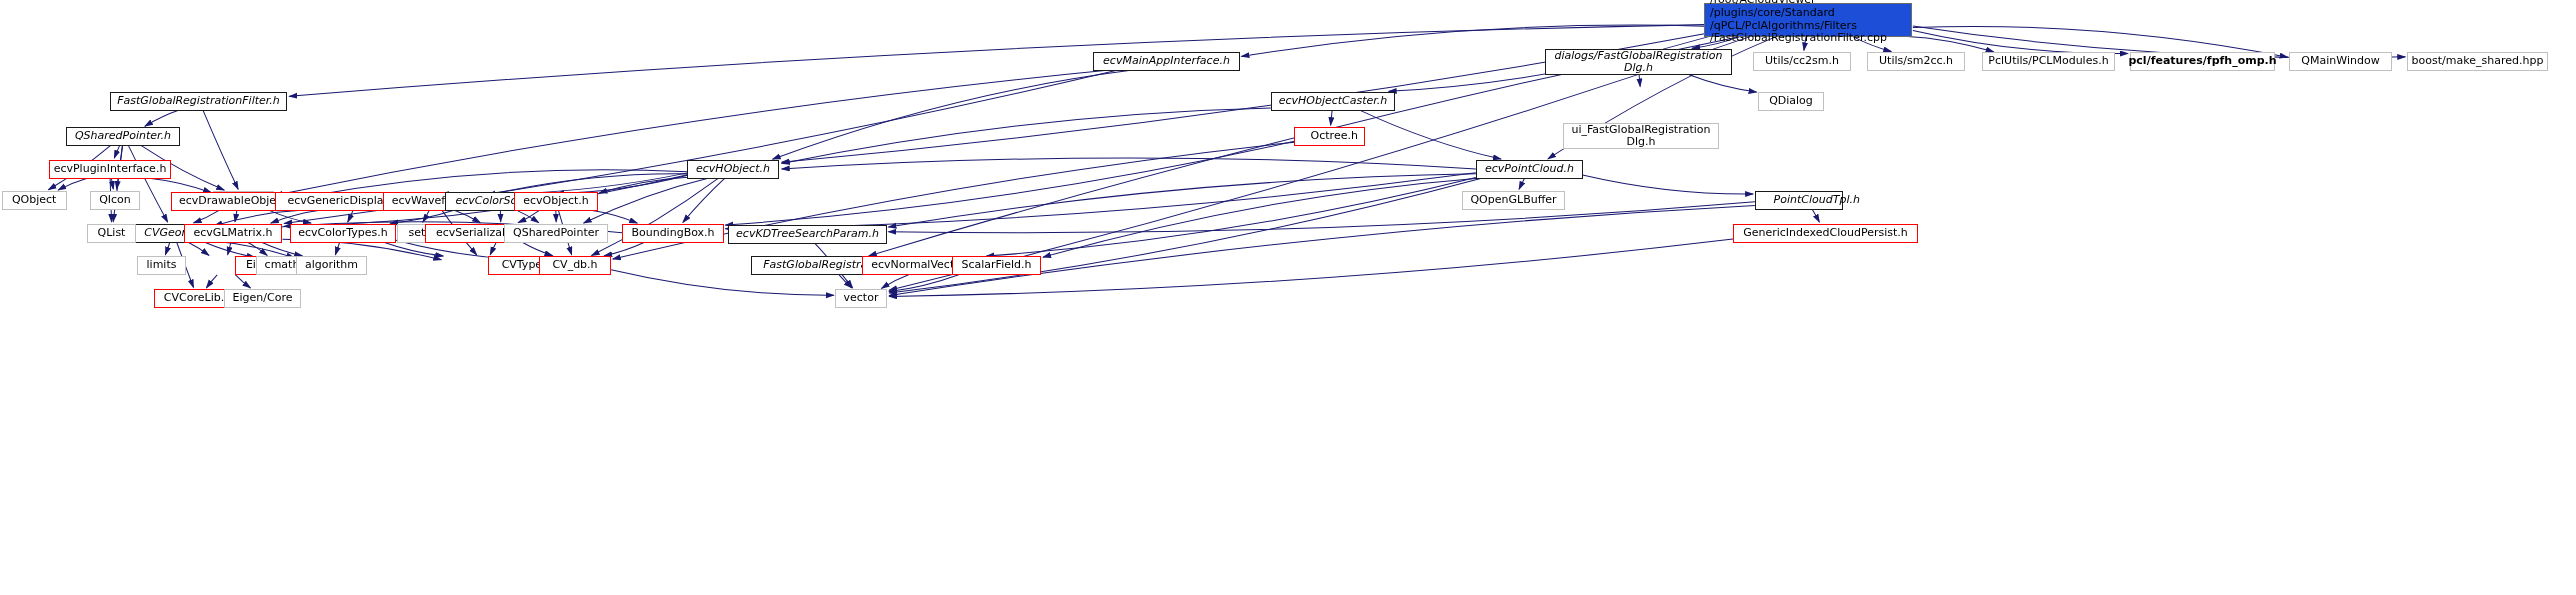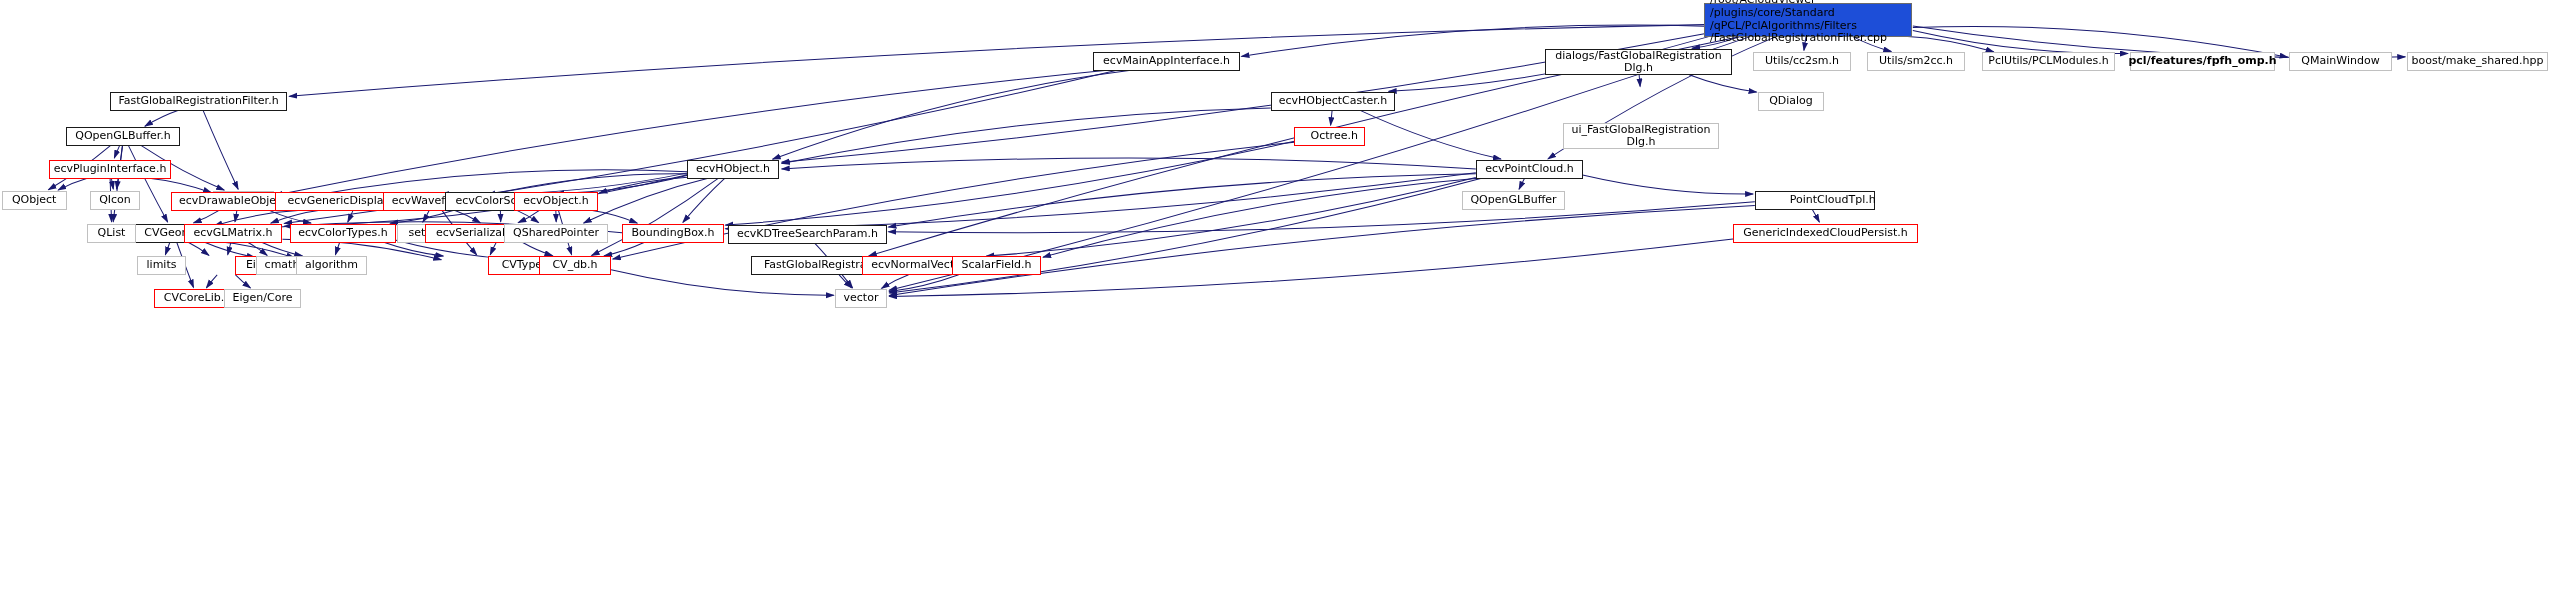--- a/index.html
+++ b/index.html
@@ -22,21 +22,21 @@
     background:#ffffff;
     border:0.8px solid #c0c0c0;
     color:#000000;
     font-size:11px;
     line-height:11.8px;
     letter-spacing:0px;
     white-space:pre-line;
     padding:0 2.5px;
     z-index:5;
   }
-  .node.black{border:0.8px solid #1a1a1a;}
+  .node.black{border:0.8px solid #1a1a1a;font-style:italic;}
   .node.red{border:0.8px solid #ff0000;}
   .node.root{
     background:#1d4ed8;
     border:0.8px solid #6b6b6b;
     text-align:left;
     justify-content:flex-start;
     padding-left:5px;
     line-height:12.6px;
   }
 </style>
@@ -163,30 +163,30 @@
       <div class="node gray" style="left: 1867px; top: 52px; width: 98px; height: 18.5px;">Utils/sm2cc.h</div>
       <div class="node gray" style="left: 1982px; top: 52px; width: 133px; height: 18.5px;">PclUtils/PCLModules.h</div>
       <div class="node gray" style="left: 2130px; top: 52px; width: 145px; height: 18.5px; font-weight: bold;">pcl/features/fpfh_omp.h</div>
       <div class="node gray" style="left: 2289px; top: 52px; width: 103px; height: 18.5px;">QMainWindow</div>
       <div class="node gray" style="left: 2407px; top: 52px; width: 141px; height: 18.5px;">boost/make_shared.hpp</div>
       <div class="node black" style="left: 110px; top: 92px; width: 177px; height: 18.5px;">FastGlobalRegistrationFilter.h</div>
       <div class="node black" style="left: 1271px; top: 92px; width: 124px; height: 18.5px;">ecvHObjectCaster.h</div>
       <div class="node gray" style="left: 1563px; top: 88px; width: 156px; height: 26px; margin-top: 35px;">ui_FastGlobalRegistration
 Dlg.h</div>
       <div class="node gray" style="left: 1758px; top: 92px; width: 66px; height: 18.5px;">QDialog</div>
-      <div class="node black" style="left: 66px; top: 127px; width: 114px; height: 18.5px;">QOpenGLBuffer.h</div>
+      <div class="node black" style="left: 66px; top: 127px; width: 114px; height: 18.5px;">QSharedPointer.h</div>
       <div class="node red" style="left: 1294px; top: 127px; width: 71px; height: 18.5px; padding-left: 12px;">Octree.h</div>
       <div class="node red" style="left: 49px; top: 160px; width: 122px; height: 18.5px;">ecvPluginInterface.h</div>
       <div class="node black" style="left: 687px; top: 160px; width: 92px; height: 18.5px;">ecvHObject.h</div>
       <div class="node black" style="left: 1476px; top: 160px; width: 107px; height: 18.5px;">ecvPointCloud.h</div>
       <div class="node gray" style="left: 1.7px; top: 191px; width: 65px; height: 18.5px;">QObject</div>
       <div class="node gray" style="left: 90px; top: 191px; width: 50px; height: 18.5px;">QIcon</div>
       <div class="node gray" style="left: 213px; top: 191px; width: 61px; height: 18.5px;">QString</div>
       <div class="node gray" style="left: 1462px; top: 191px; width: 103px; height: 18.5px;">QOpenGLBuffer</div>
-      <div class="node black" style="left: 1755px; top: 191px; width: 120px; height: 18.5px; padding-left: 38px;">PointCloudTpl.h</div>
+      <div class="node black" style="left: 1755px; top: 191px; width: 88px; height: 18.5px; padding-left: 38px;">PointCloudTpl.h</div>
       <div class="node red" style="left: 171px; top: 192px; width: 134px; height: 18.5px;">ecvDrawableObject.h</div>
       <div class="node red" style="left: 275px; top: 192px; width: 165px; height: 18.5px;">ecvGenericDisplayTools.h</div>
       <div class="node red" style="left: 383px; top: 192px; width: 103px; height: 18.5px;">ecvWaveform.h</div>
       <div class="node black" style="left: 445px; top: 192px; width: 109px; height: 18.5px;">ecvColorScale.h</div>
       <div class="node red" style="left: 514px; top: 192px; width: 84px; height: 18.5px;">ecvObject.h</div>
       <div class="node black" style="left: 134px; top: 224px; width: 79px; height: 18.5px;">CVGeom.h</div>
       <div class="node red" style="left: 184px; top: 224px; width: 98px; height: 18.5px;">ecvGLMatrix.h</div>
       <div class="node red" style="left: 290px; top: 224px; width: 106px; height: 18.5px;">ecvColorTypes.h</div>
       <div class="node gray" style="left: 397px; top: 224px; width: 40px; height: 18.5px;">set</div>
       <div class="node red" style="left: 425px; top: 224px; width: 151px; height: 18.5px;">ecvSerializableObject.h</div>

